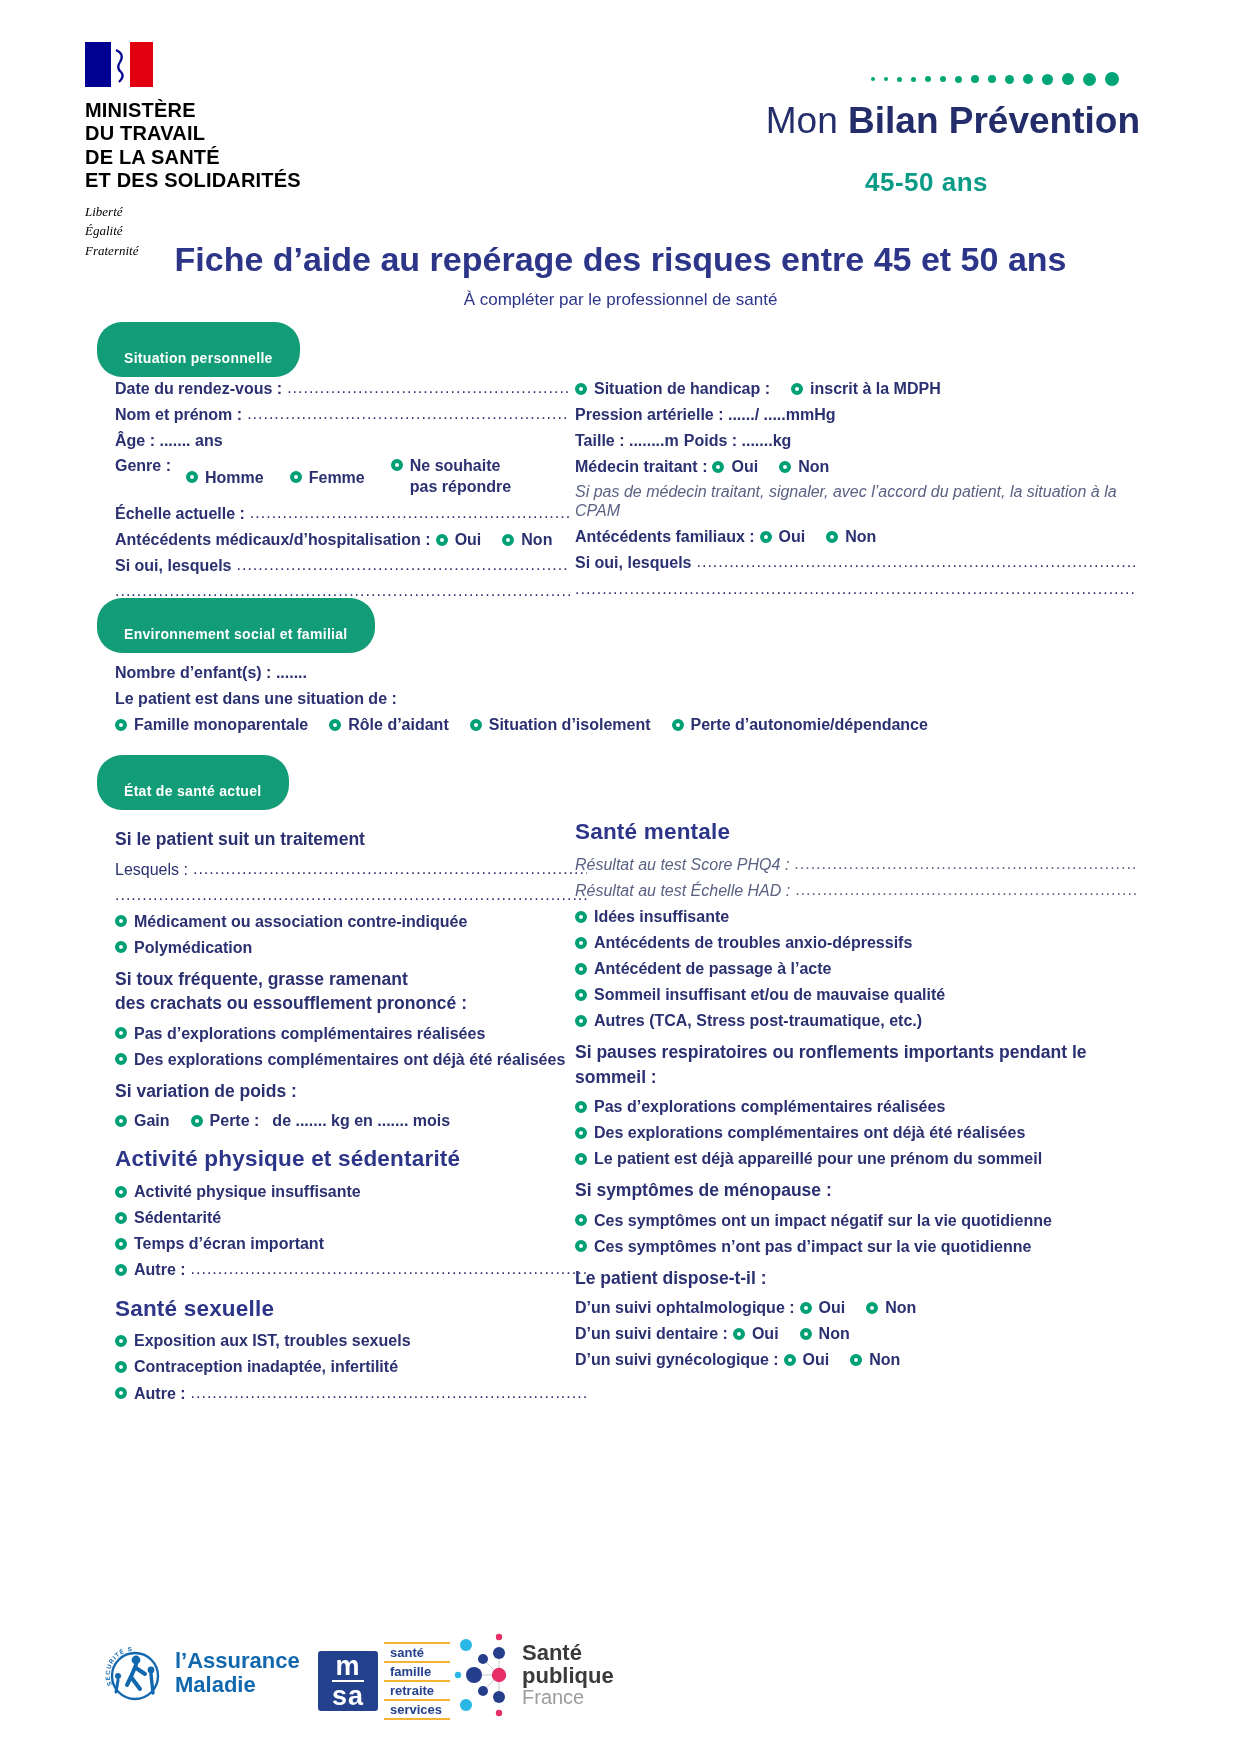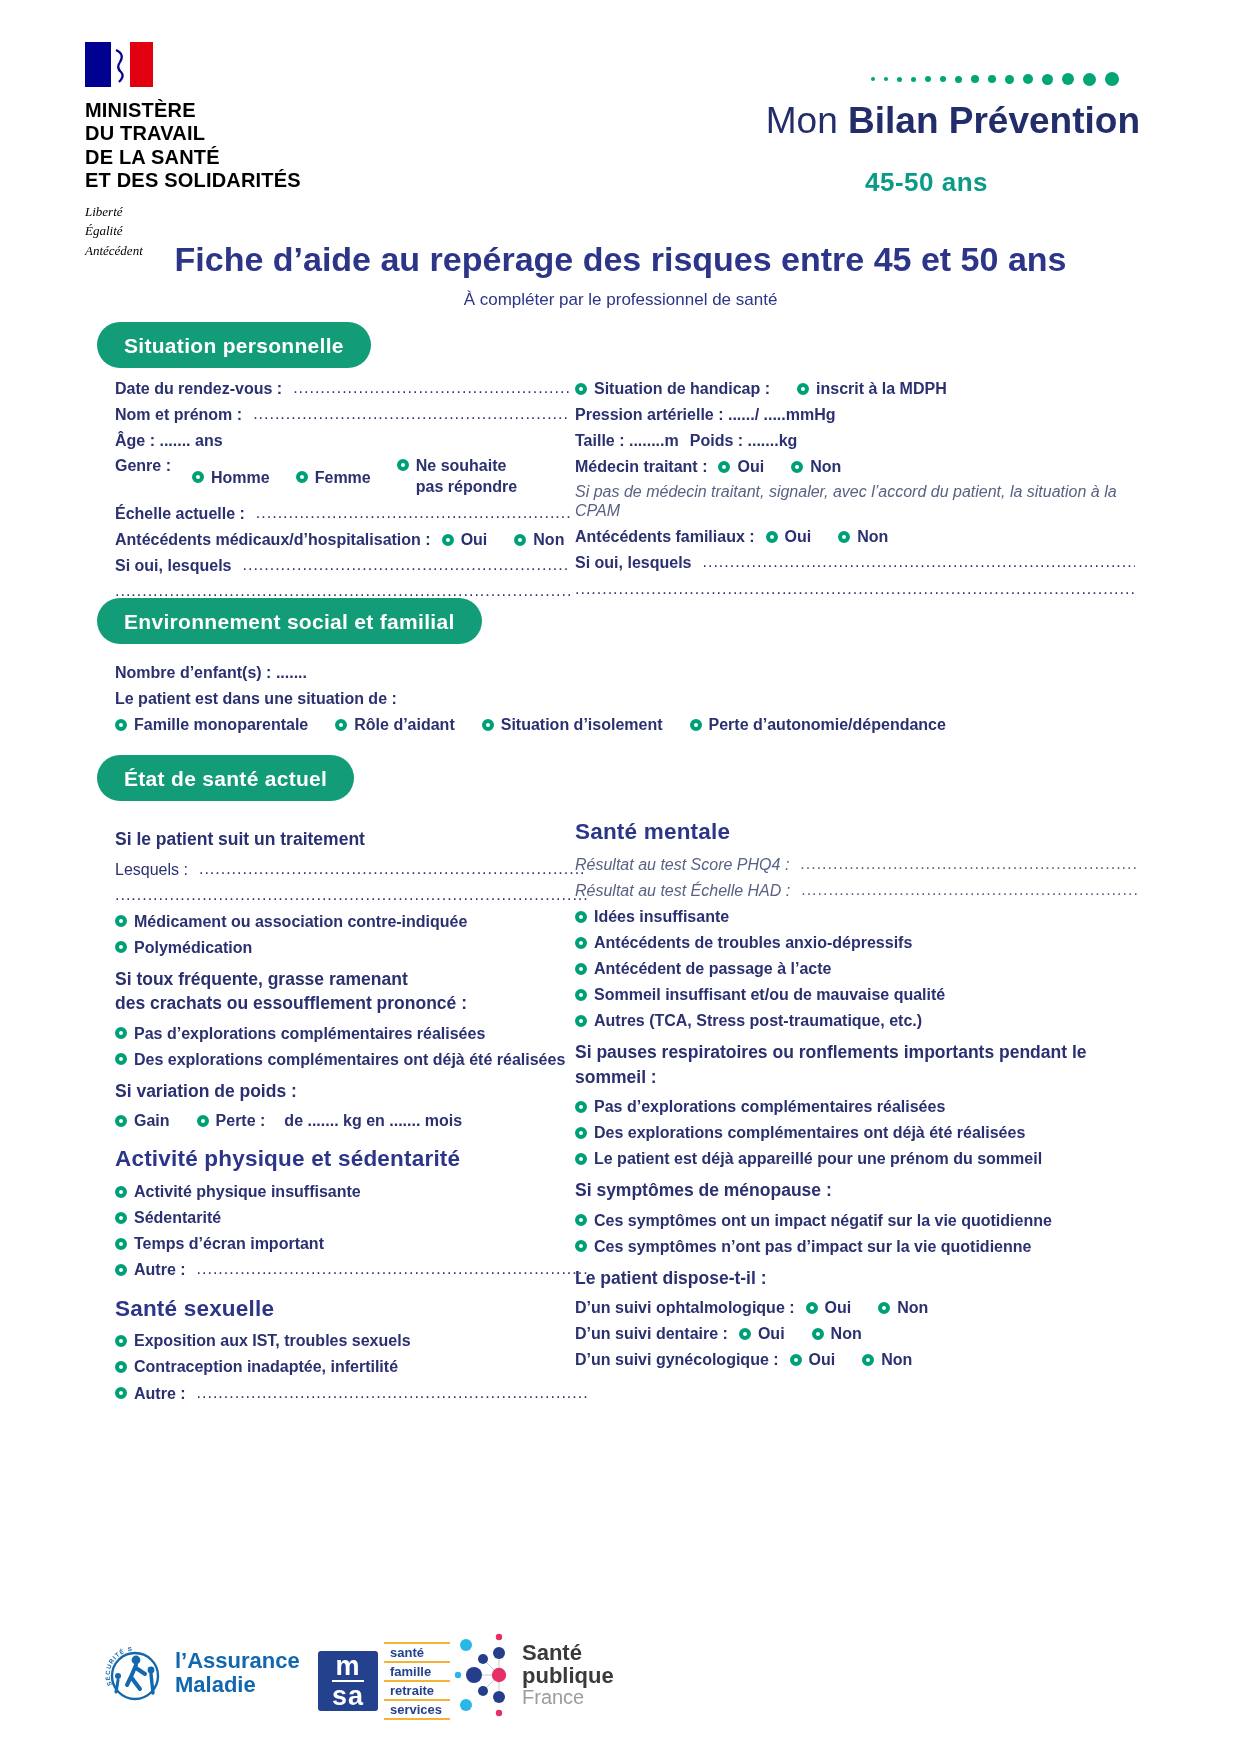--- a/index.html
+++ b/index.html
@@ -27,32 +27,32 @@
   .dots span:nth-child(11){width:10px;height:10px}.dots span:nth-child(12){width:11px;height:11px}
   .dots span:nth-child(13){width:12px;height:12px}.dots span:nth-child(14){width:13px;height:13px}
   .dots span:nth-child(15){width:14px;height:14px}
   .brand{position:absolute;top:100px;left:600px;width:540px;text-align:right;font-size:37px;color:#232d69}
   .b1{font-weight:400}.b2{font-weight:800}
   .age{position:absolute;top:167px;left:865px;font-size:26px;font-weight:700;color:#0a9b87;letter-spacing:.5px}
 
   .ptitle{position:absolute;top:240px;left:0;width:100%;text-align:center;font-size:34px;font-weight:700;color:#2c3588}
   .psub{position:absolute;top:290px;left:0;width:100%;text-align:center;font-size:17px;font-weight:400;color:#2c3588}
 
-  .pill{position:absolute;left:97px;background:#129c77;color:#fff;font-weight:700;font-size:21px;line-height:1;
-        padding:13px 27px 12px;border-radius:25px;letter-spacing:.3px}
+  .pill{position:absolute;left:97px;background:#129c77;color:#fff;font-weight:700;font-size:14px;line-height:1;
+        padding:29px 27px 12px;border-radius:25px;letter-spacing:.3px}
   .p1{top:322px}.p2{top:598px}.p3{top:755px}
 
   .col{position:absolute;font-size:16px;font-weight:700;line-height:1.2}
   .c1l{top:378px;left:115px;width:455px}
   .c1r{top:378px;left:575px;width:560px}
   .c2{top:662px;left:115px;width:1010px}
   .c3l{top:818px;left:115px;width:472px}
   .c3r{top:818px;left:575px;width:562px}
 
-  .row{display:flex;align-items:center;gap:11px;margin-bottom:5px;min-height:21px}
+  .row{display:flex;align-items:center;gap:5px;margin-bottom:5px;min-height:21px}
   .row.tall{align-items:flex-start}
   .lbl{white-space:nowrap}
   .lead{flex:1 1 20px;overflow:hidden;white-space:nowrap;font-weight:400;letter-spacing:1px;align-self:flex-end;padding-bottom:2px}
   .lead::after{content:"......................................................................................................................................................................"}
   .rb{width:12px;height:12px;border:4px solid #00a077;border-radius:50%;background:#fff;flex:none}
   .opt{display:flex;align-items:center;gap:7px}
   .opt+.opt{margin-left:16px}
   .gopts{display:flex;gap:26px;margin-left:10px}
   .gopts .opt+.opt{margin-left:0}
   .opt.topalign{align-items:flex-start}
@@ -96,21 +96,21 @@
     </div>
     <div class="gname">
       <div>MINISTÈRE</div>
       <div>DU TRAVAIL</div>
       <div>DE LA SANTÉ</div>
       <div>ET DES SOLIDARITÉS</div>
     </div>
     <div class="motto">
       <div>Liberté</div>
       <div>Égalité</div>
-      <div>Antécédent</div>
+      <div>Fraternité</div>
     </div>
   </div>
 
   <div class="dots">
     <span></span>
       <span></span>
       <span></span>
       <span></span>
       <span></span>
       <span></span>

